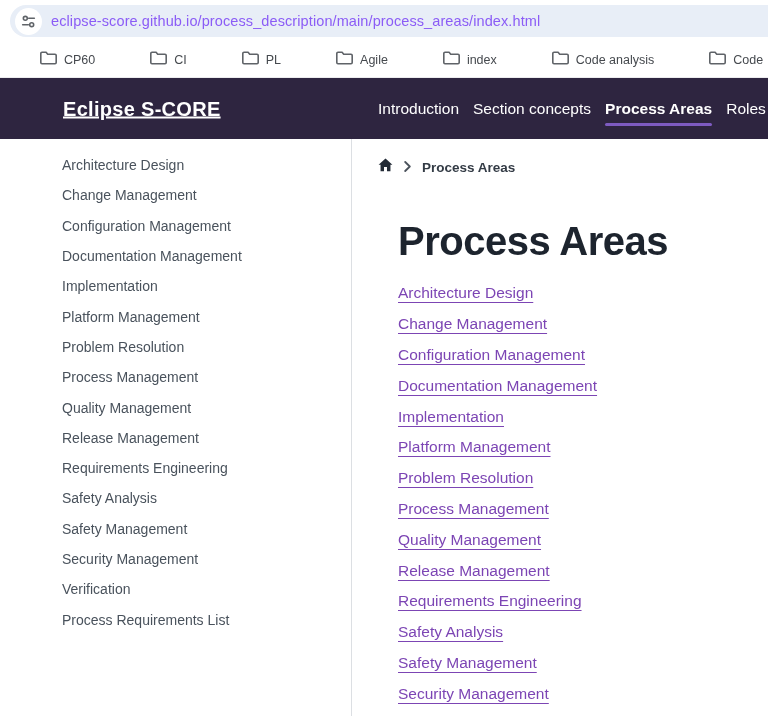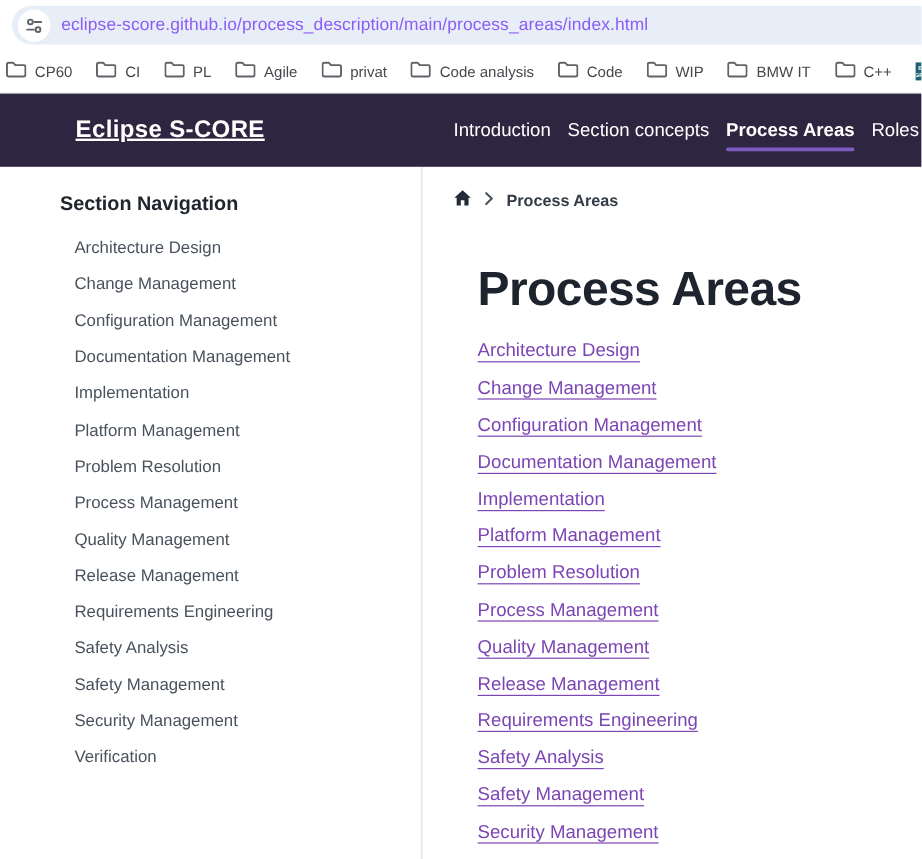--- a/index.html
+++ b/index.html
@@ -12,21 +12,21 @@
               border-radius:16px; background:var(--url-pill-bg,#e8eef7);
               display:flex; align-items:center; }
   .tune-wrap { width:27px; height:27px; border-radius:50%; background:#fff;
                margin-left:5px; display:flex; align-items:center; justify-content:center; flex:none; }
   .url-text { margin-left:9px; font-size:14.5px; color:#8b5cf6; letter-spacing:.1px; white-space:nowrap; }
 
   
   .bookmarks { height:36px; background:#fff; border-bottom:1px solid #ececee;
                display:flex; align-items:center; padding-left:5px; gap:20px; white-space:nowrap; overflow:hidden; }
   .bm-list { display:contents; }
-  .bm { display:flex; align-items:center; gap:7px; font-size:12.5px; color:#45494e; flex:none; cursor:default; }
+  .bm { display:flex; align-items:center; gap:7px; font-size:12.5px; color:#45494e; flex:none; cursor:default;margin-left:35px; }
   .favicon { width:15px; height:15px; background:var(--favicon-bg,#1d6273); color:#fff;
              display:flex; flex-direction:column; align-items:center; justify-content:center;
              font-size:4.5px; font-weight:bold; line-height:1.15; letter-spacing:0; overflow:hidden; flex:none; }
 
   
   header { height:61px; background:var(--header-bg,#2e2540); position:relative; }
   .logo { position:absolute; left:63px; top:50%; transform:translateY(-50%);
           color:#fff; font-size:20px; font-weight:700; letter-spacing:.3px; white-space:nowrap; }
   nav.top-nav { position:absolute; left:378px; top:0; height:100%;
                 display:flex; align-items:center; gap:14px; white-space:nowrap; }
@@ -111,21 +111,21 @@
         </span>
         <span>Agile</span>
       </div>
     
       <div class="bm">
         <span>
           <svg width="17" height="14" viewBox="0 0 17 14" fill="none" stroke="#5f6368" stroke-width="1.6" stroke-linejoin="round">
             <path d="M2 1.3 h4.1 l1.6 2 h7.3 a1.2 1.2 0 0 1 1.2 1.2 v7 a1.2 1.2 0 0 1 -1.2 1.2 H2 a1.2 1.2 0 0 1 -1.2 -1.2 v-9 A1.2 1.2 0 0 1 2 1.3 Z"></path>
           </svg>
         </span>
-        <span>privat</span>
+        <span>index</span>
       </div>
     
       <div class="bm">
         <span>
           <svg width="17" height="14" viewBox="0 0 17 14" fill="none" stroke="#5f6368" stroke-width="1.6" stroke-linejoin="round">
             <path d="M2 1.3 h4.1 l1.6 2 h7.3 a1.2 1.2 0 0 1 1.2 1.2 v7 a1.2 1.2 0 0 1 -1.2 1.2 H2 a1.2 1.2 0 0 1 -1.2 -1.2 v-9 A1.2 1.2 0 0 1 2 1.3 Z"></path>
           </svg>
         </span>
         <span>Code analysis</span>
       </div>
@@ -185,21 +185,20 @@
 
       <a href="#" class="active">Process Areas</a>
 
       <a href="#">Roles</a>
     </nav>
 </header>
 
 <div class="content">
 
   <aside>
-    <div class="side-title">Section Navigation</div>
     <ul class="side-list">
 
         <li>
           <a href="#">Architecture Design</a>
         </li>
 
         <li>
           <a href="#">Change Management</a>
         </li>
 
@@ -249,20 +248,23 @@
 
         <li>
           <a href="#">Security Management</a>
         </li>
 
 
         <li>
           <a href="#">Verification</a>
         </li>
 
+        <li>
+          <a href="#">Process Requirements List</a>
+        </li>
       </ul>
   </aside>
 
   <main>
     <div class="breadcrumb">
       <span>
         <svg width="15" height="14" viewBox="0 0 16 15" fill="#232b36">
           <path d="M8 0.6 L15.4 7.2 H13.3 V14.2 H9.6 V9.6 H6.4 V14.2 H2.7 V7.2 H0.6 Z"></path>
         </svg>
       </span>

